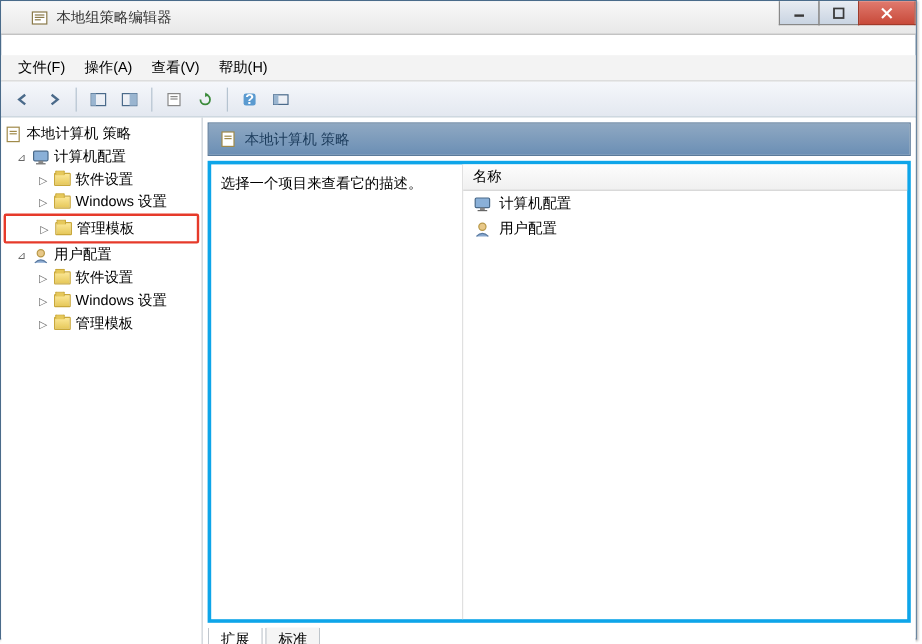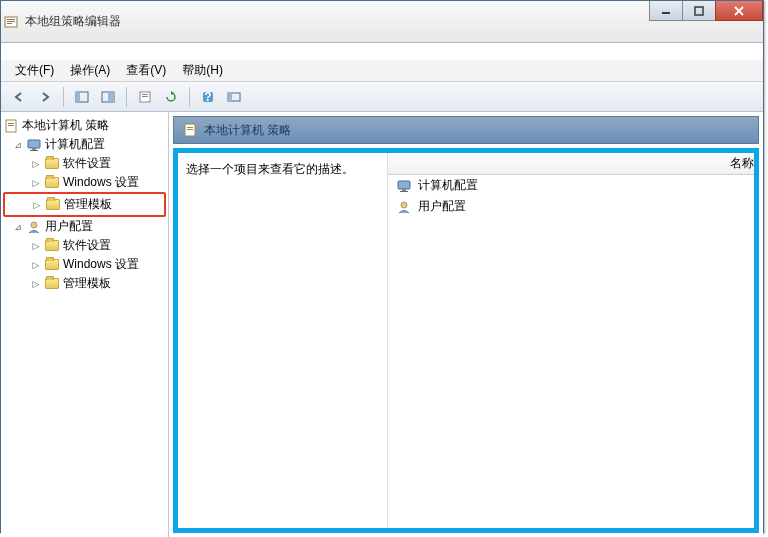--- a/index.html
+++ b/index.html
@@ -1,20 +1,20 @@
 <!DOCTYPE html>
 <html><head>
 <meta charset="utf-8">
 <style>
 * { box-sizing: border-box; margin: 0; padding: 0; font-family: "Microsoft YaHei", "SimSun", Tahoma, sans-serif; font-size: 12px; }
 body { width: 768px; height: 537px; background: #fff; position: relative; overflow: hidden; }
 
 .window { width: 764px; height: 533px; border: 1px solid #4a6b8a; background: #fff; position: relative; box-shadow: 1px 1px 2px rgba(0,0,0,0.3); }
 
-.titlebar { height: 42px; background: linear-gradient(to bottom, #f8f8f8, #e8e8e8); border-bottom: 1px solid #b5b5b5; display: flex; align-items: center; padding-left: 2px; position: relative; }
+.titlebar { height: 28px; background: linear-gradient(to bottom, #f8f8f8, #e8e8e8); border-bottom: 1px solid #b5b5b5; display: flex; align-items: center; padding-left: 24px; position: relative; }
 .titlebar .app-icon { width: 16px; height: 16px; margin-right: 6px; }
 .titlebar .title { color: #333; font-size: 12px; }
 .titlebar .win-buttons { position: absolute; right: 0; top: 0; display: flex; }
 .win-btn { width: 34px; height: 20px; display: flex; align-items: center; justify-content: center; border: 1px solid #888; border-top: none; margin-left: -1px; }
 .win-btn.min, .win-btn.max { background: linear-gradient(to bottom, #e8ecf2, #c9d4e2); }
 .win-btn.close { background: linear-gradient(to bottom, #e07a6e, #c84a3a); width: 48px; border-color: #a03a2a; }
 .win-btn svg { display: block; }
 
 .menubar { height: 22px; background: #f3f3f3; border-bottom: 1px solid #d0d0d0; display: flex; align-items: center; padding-left: 6px; margin-top: 17px; }
 .menu-item { padding: 2px 8px; cursor: default; }
@@ -30,24 +30,24 @@
 .tree-item { display: flex; align-items: center; padding: 1px 0; gap: 3px; white-space: nowrap; }
 .tree-item .arrow { width: 10px; height: 10px; display: flex; align-items: center; justify-content: center; color: #666; font-size: 9px; }
 .tree-item .icon { width: 16px; height: 16px; display: flex; align-items: center; justify-content: center; }
 .tree-item .label { font-size: 12px; }
 .tree-indent-1 { padding-left: 10px; }
 .tree-indent-2 { padding-left: 28px; }
 .highlight-box { border: 2px solid #e63a2a; border-radius: 2px; padding: 1px; }
 
 .right-panel { flex: 1; display: flex; flex-direction: column; background: #fff; position: relative; }
 .right-header { height: 28px; background: linear-gradient(to bottom, #8fa8c2, #6b8fb5); border: 1px solid #5a7a9a; margin: 4px 4px 4px 4px; display: flex; align-items: center; padding-left: 8px; gap: 6px; color: #1a3a5a; }
-.right-body { flex: 1; border: 5px solid #0ea5e9; margin: 0 4px 4px 4px; background: #fff; display: flex; position: relative; }
+.right-body { flex: 1; border: 3px solid #0ea5e9; margin: 0 4px 4px 4px; background: #fff; display: flex; position: relative; }
 .desc-col { width: 210px; padding: 8px; border-right: 1px solid #e0e0e0; }
 .list-col { flex: 1; }
-.list-header { height: 22px; border-bottom: 1px solid #d0d0d0; background: linear-gradient(to bottom, #fdfdfd, #f0f0f0); display: flex; align-items: center; padding-left: 8px; justify-content: flex-end; }
+.list-header { height: 22px; border-bottom: 1px solid #d0d0d0; background: linear-gradient(to bottom, #fdfdfd, #f0f0f0); display: flex; align-items: center; padding-left: 8px; }
 .list-row { display: flex; align-items: center; padding: 2px 8px; gap: 6px; }
 .list-row .icon { width: 16px; height: 16px; }
 
 .tabs { height: 22px; display: flex; align-items: flex-start; margin: 0 4px 4px 4px; }
 .tab { padding: 2px 10px; border: 1px solid #b0b8c0; border-top: none; background: #f5f5f5; margin-right: 2px; font-size: 12px; border-radius: 0 0 3px 3px; }
 .tab.active { background: #fff; }
 
 .watermark { position: absolute; right: 6px; bottom: 6px; opacity: 0.22; pointer-events: none; }
 .watermark .wm-text { font-size: 20px; font-weight: bold; color: #555; letter-spacing: 1px; }
 .watermark .wm-sub { font-size: 11px; color: #666; text-align: right; }

